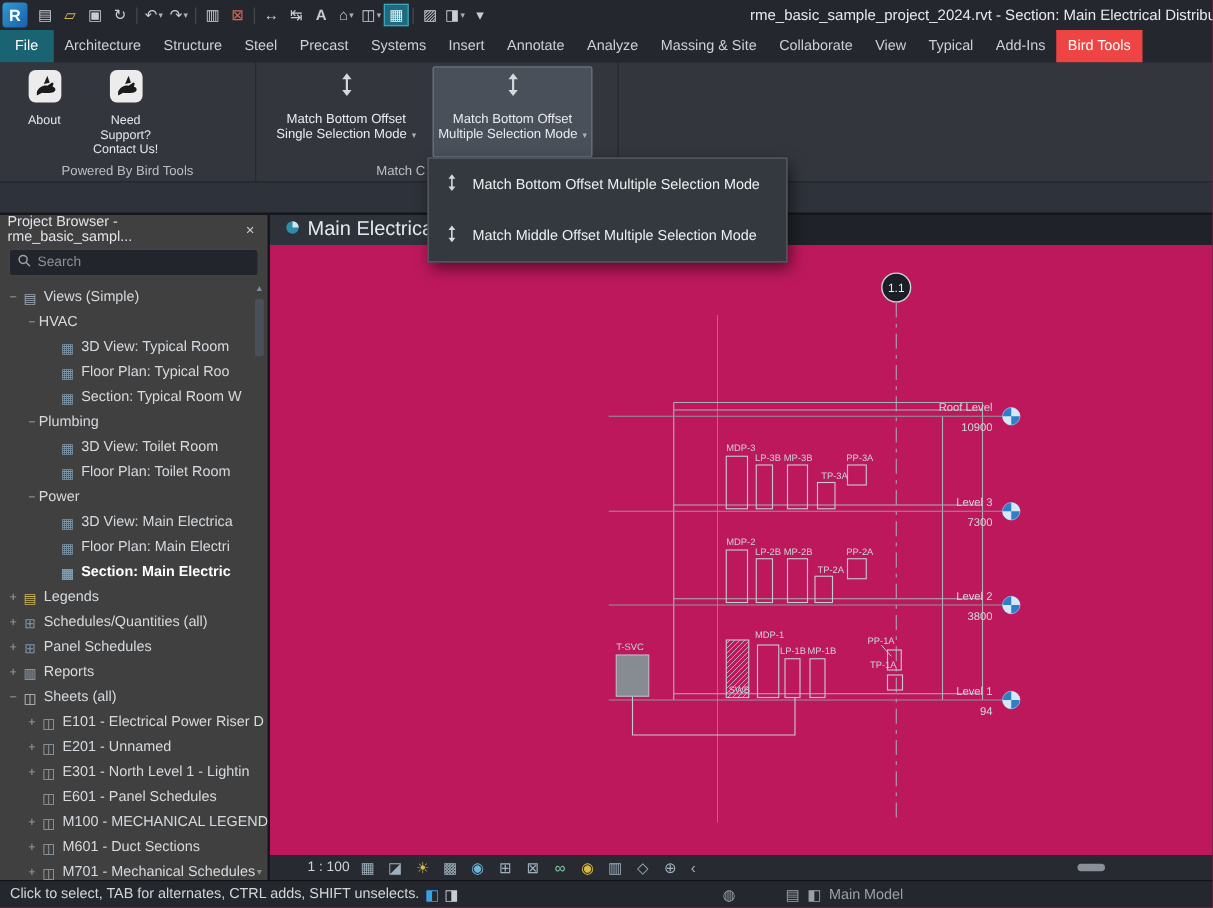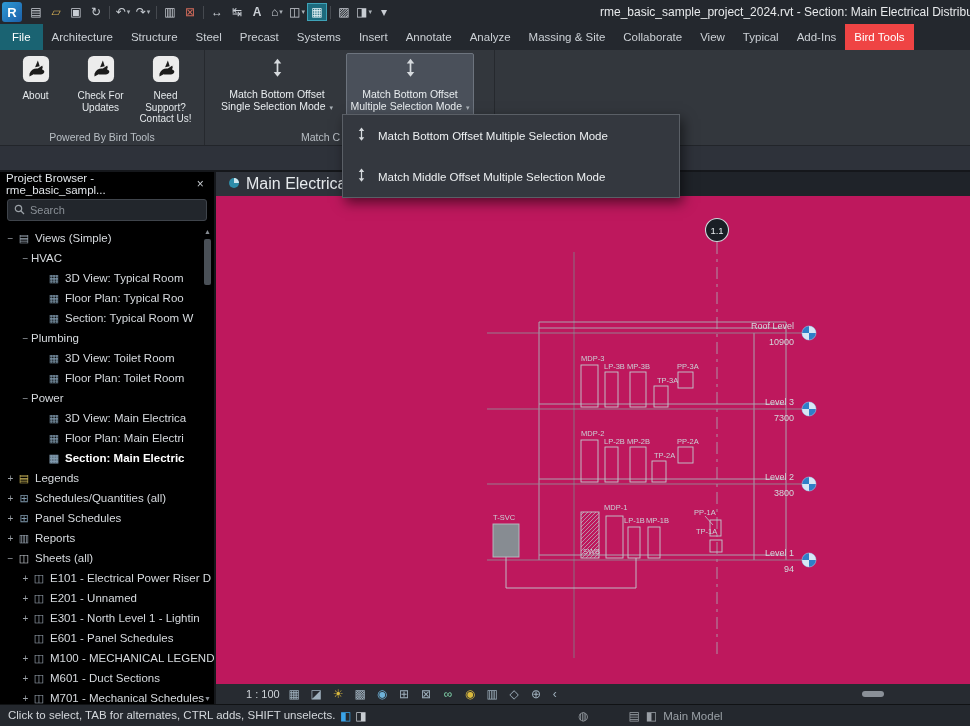--- a/index.html
+++ b/index.html
@@ -32,30 +32,30 @@
   .rp-label{height:17px;font-size:10.5px;color:#b9bfc5;display:flex;align-items:center;justify-content:center}
   #panel-match .rp-label{justify-content:flex-start;padding-left:96px}
   .big-btn{width:65px;height:74px;display:flex;flex-direction:column;align-items:center;padding-top:2px;border-radius:2px}
   .blabel{font-size:10px;line-height:11.5px;color:#e4e8eb;text-align:center;margin-top:3px}
   .match-btn{width:128px;height:73px;display:flex;flex-direction:column;align-items:center;padding-top:4px;margin-left:5px;
              border:1px solid transparent;border-radius:2px}
   .match-btn.open{background:#4a505a;border-color:#6d747e}
   .mlabel{font-size:10.5px;line-height:12px;color:#e8ecef;text-align:center;margin-top:6px}
 
   
-  #menu{position:absolute;left:342px;top:114px;width:338px;background:#34383f;border:1px solid #5a5f66;
+  #menu{position:absolute;left:342px;top:126px;width:288px;background:#34383f;border:1px solid #5a5f66;
         box-shadow:3px 5px 12px rgba(0,0,0,.55);z-index:60}
   .menu-item{height:41px;display:flex;align-items:center;gap:11px;padding:0 13px;font-size:11.5px;color:#edf0f2}
 
   
   #optionsbar{height:27px;background:#2e323a;border-top:1px solid #22252a;border-bottom:2px solid #15171b}
 
   
   #main{display:flex;height:532px}
-  #browser{width:216px;background:#000000;border-right:2px solid #15171b;display:flex;flex-direction:column;flex:none}
+  #browser{width:216px;background:#404040;border-right:2px solid #15171b;display:flex;flex-direction:column;flex:none}
   .pb-header{height:24px;display:flex;align-items:center;padding:0 6px;font-size:11.5px;color:#dfe3e7}
   .pb-close{margin-left:auto;color:#c6cbd0;font-size:12px;width:16px;text-align:center}
   .pb-searchwrap{padding:3px 7px 5px}
   .pb-search{height:22px;background:#22262c;border:1px solid #3f444b;border-radius:3px;display:flex;align-items:center;padding:0 6px;gap:5px}
   .pb-search input{background:transparent;border:none;outline:none;color:#d7dbdf;font-size:11px;width:100%}
   .pb-search input::placeholder{color:#8a9097}
   #tree{flex:1;position:relative;overflow:hidden;padding-top:2px}
   .trow{height:20px;display:flex;align-items:center;font-size:11.5px;color:#d6dade;white-space:nowrap;overflow:hidden}
   .texp{width:11px;font-size:10px;color:#9aa0a6;text-align:center;flex:none}
   .ticon{width:14px;font-size:11px;margin:0 4px 0 1px;flex:none;text-align:center}
@@ -147,29 +147,20 @@
             </svg></span>
           <div class="blabel">About</div>
         </div>
         <div class="big-btn">
           <span><svg width="28" height="28" viewBox="0 0 30 30">
               <rect x="1" y="1" width="28" height="28" rx="6" fill="#ececec"></rect>
               <path d="M8 20c1.5-4 5-6 9-5.5l6-4-1.5 5c2.5.5 3.5 3 1 4.5-2 1.2-8 1-10 .5L8 23z" fill="#1b1b1b"></path>
               <path d="M14 13l3-7 2 6z" fill="#1b1b1b"></path>
               <circle cx="22.5" cy="11.5" r="1" fill="#ececec"></circle>
             </svg></span>
-          <div class="blabel">Check For Updates</div>
-        </div>
-        <div class="big-btn">
-          <span><svg width="28" height="28" viewBox="0 0 30 30">
-              <rect x="1" y="1" width="28" height="28" rx="6" fill="#ececec"></rect>
-              <path d="M8 20c1.5-4 5-6 9-5.5l6-4-1.5 5c2.5.5 3.5 3 1 4.5-2 1.2-8 1-10 .5L8 23z" fill="#1b1b1b"></path>
-              <path d="M14 13l3-7 2 6z" fill="#1b1b1b"></path>
-              <circle cx="22.5" cy="11.5" r="1" fill="#ececec"></circle>
-            </svg></span>
           <div class="blabel">Need Support? Contact Us!</div>
         </div>
       </div>
     <div class="rp-label">Powered By Bird Tools</div>
   </div>
   <div class="rpanel" id="panel-match">
     <div class="rp-body" id="match-buttons">
         <div class="match-btn">
           <span><svg width="15" height="19.5" viewBox="0 0 14 18">
               <path d="M7 4 V14" stroke="#d6dade" stroke-width="1.6"></path>

